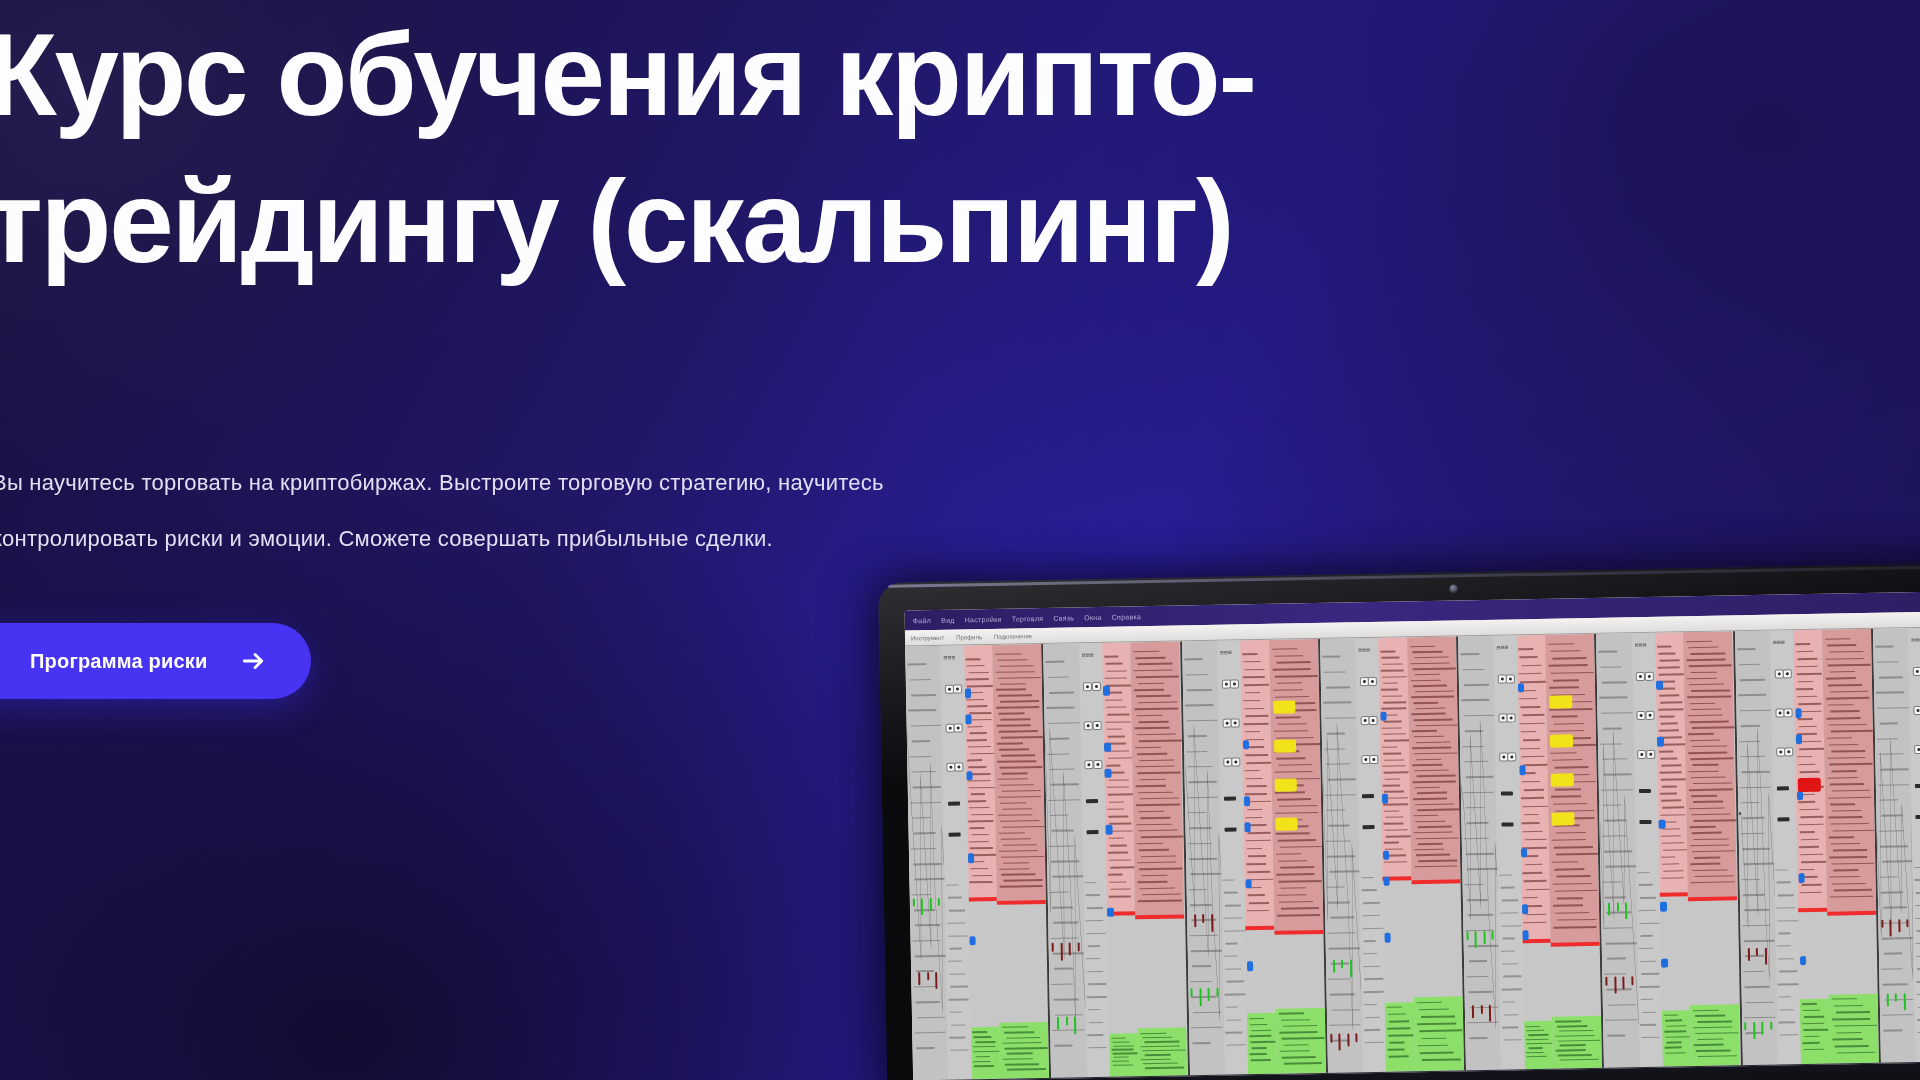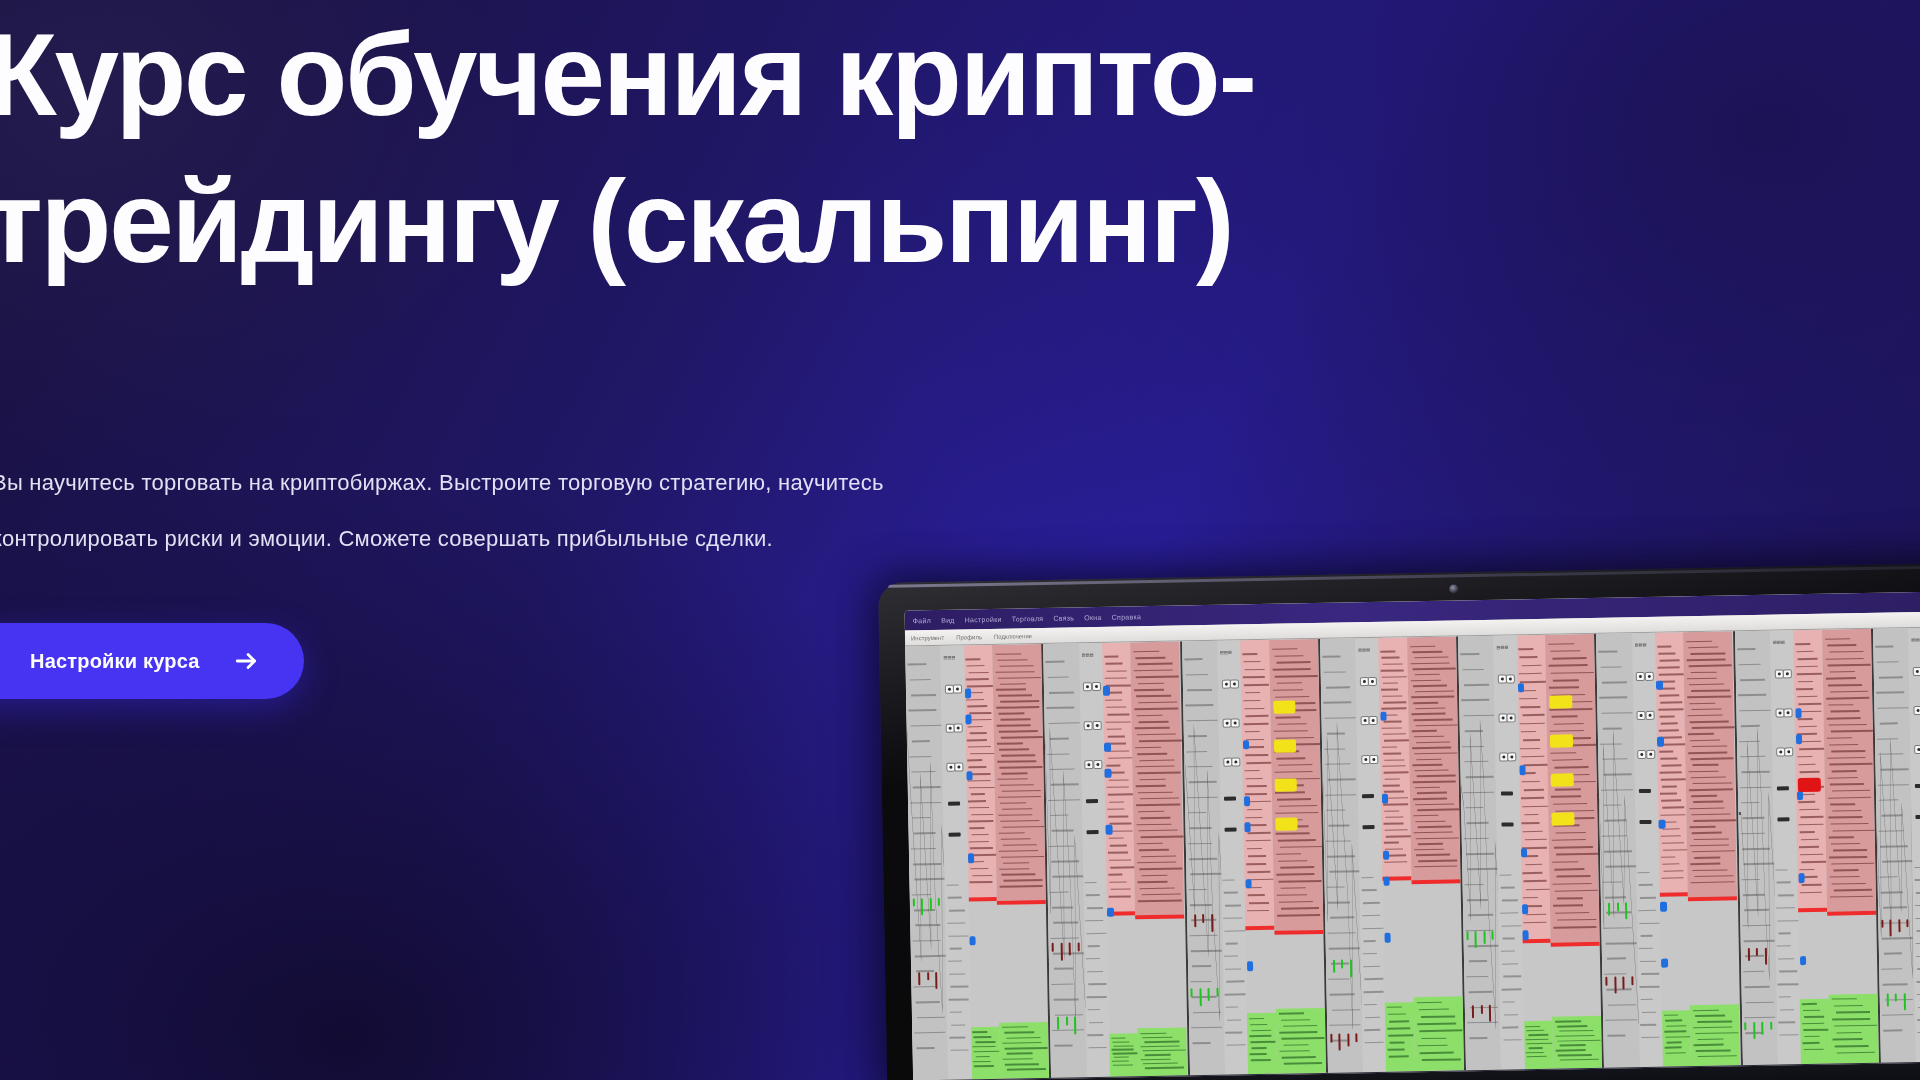--- a/index.html
+++ b/index.html
@@ -244,21 +244,21 @@
   <span class="ln">Курс обучения крипто-</span>
   <span class="ln">трейдингу (скальпинг)</span>
 </h1>
 
 <p id="subtitle">
   <span class="ln">Вы научитесь торговать на криптобиржах. Выстроите торговую стратегию, научитесь</span>
   <span class="ln">контролировать риски и эмоции. Сможете совершать прибыльные сделки.</span>
 </p>
 
 <button id="cta">
-  <span>Настройки курса</span>
+  <span>Программа риски</span>
   <span class="arrow">
     <svg viewBox="0 0 24 24" fill="none" stroke="#ffffff" stroke-width="2.6" stroke-linecap="round" stroke-linejoin="round" aria-hidden="true">
       <line x1="3" y1="12" x2="19" y2="12"></line>
       <polyline points="13 6 19 12 13 18"></polyline>
     </svg>
   </span>
 </button>
 
 <div id="laptop">
   <div id="laptop-shell">

